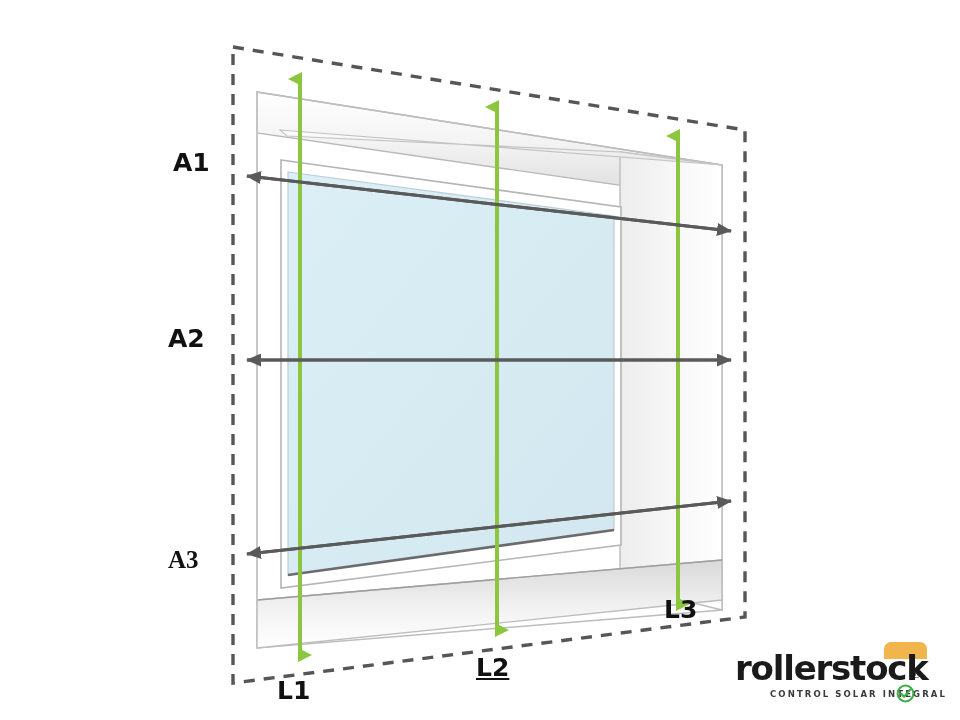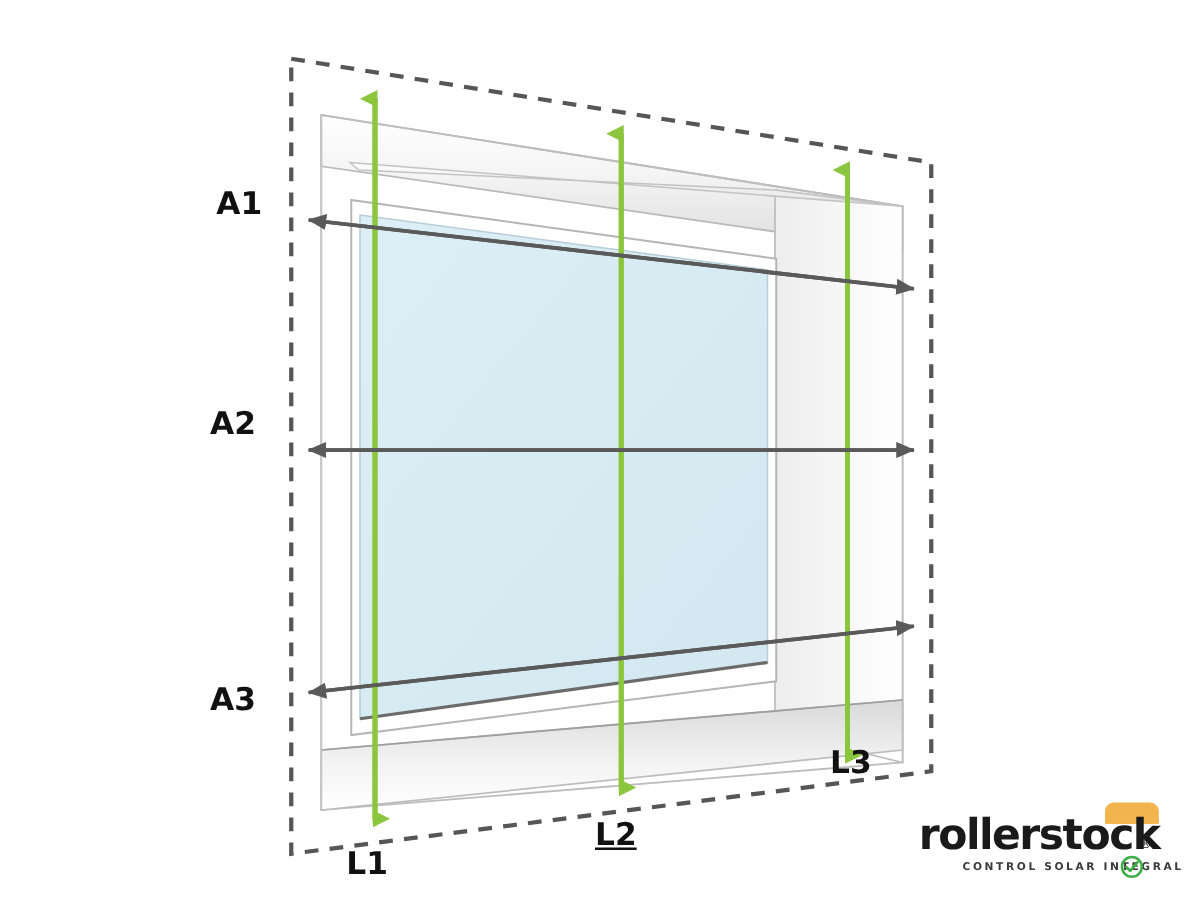--- a/index.html
+++ b/index.html
@@ -173,21 +173,21 @@
       </g>
       <g>
         <line x1="731" y1="501" x2="247" y2="554" stroke="#5A5A5A" stroke-width="3" marker-end="url(#mkGray)"></line>
         <line x1="247" y1="554" x2="731" y2="501" stroke="#5A5A5A" stroke-width="3" marker-end="url(#mkGray)"></line>
       </g>
     </g>
   </svg>
 
   <div class="dim-label" style="left:173px;top:150px;">A1</div>
   <div class="dim-label" style="left:168px;top:326px;">A2</div>
-  <div class="dim-label" style="left:168px;top:547px;">A3</div>
+  <div class="dim-label" style="left:168px;top:547px;font-family:Liberation Serif, serif;">A3</div>
 
   <div class="dim-label" style="left:277px;top:678px;text-align:center;">L1</div>
   <div class="dim-label" style="left:476px;top:655px;text-decoration:underline;">L2</div>
   <div class="dim-label" style="left:664px;top:597px;">L3</div>
 
   <div id="logo">
     <div class="logo-awning"></div>
     <div class="logo-word">rollerstock</div>
     <div class="logo-reg">®</div>
     <div class="logo-tag">CONTROL SOLAR INTEGRAL</div>

